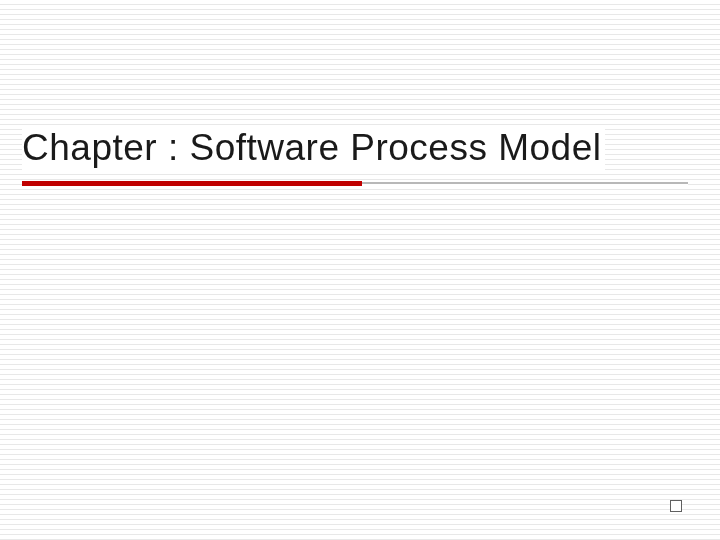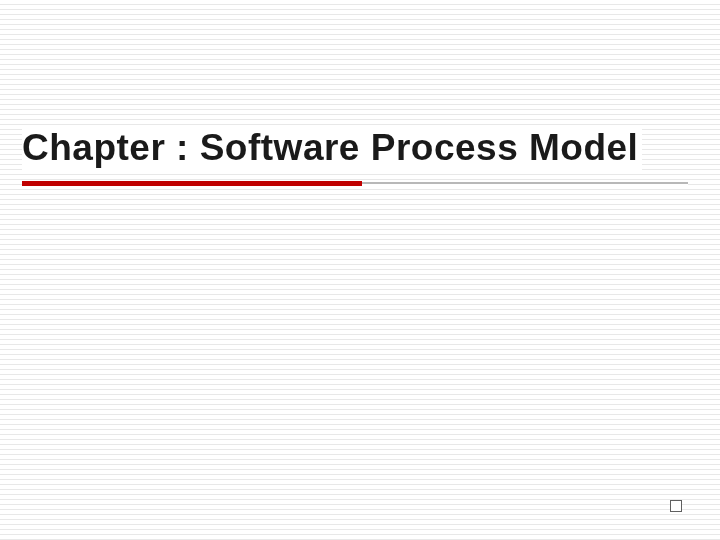--- a/index.html
+++ b/index.html
@@ -28,21 +28,21 @@
         #e8e8e8 4px,
         #e8e8e8 5px
       );
     }
     .title {
       position: absolute;
       top: 125px;
       left: 22px;
       font-size: 37px;
       color: #1a1a1a;
-      font-weight: bold;
+      font-weight: normal;
       letter-spacing: 0.5px;
       background: #ffffff;
       padding: 2px 4px 2px 0;
     }
     .underline-container {
       position: absolute;
       top: 181px;
       left: 22px;
       width: 666px;
       height: 6px;

